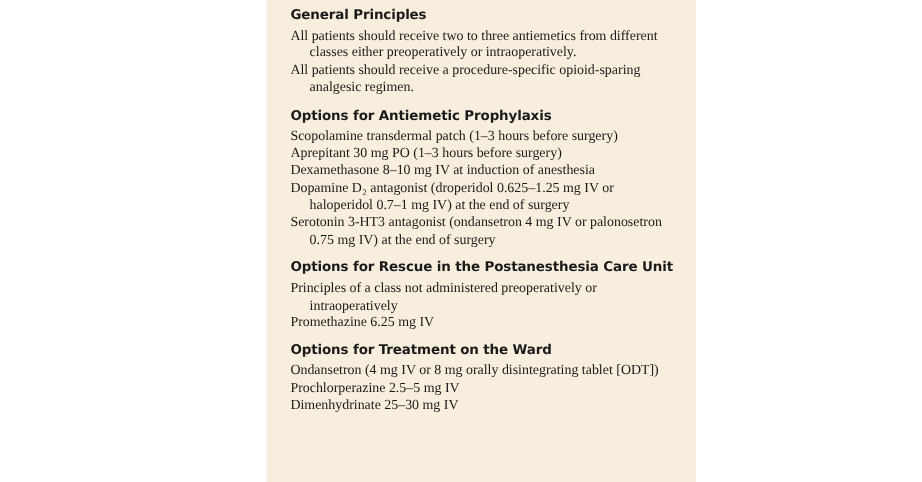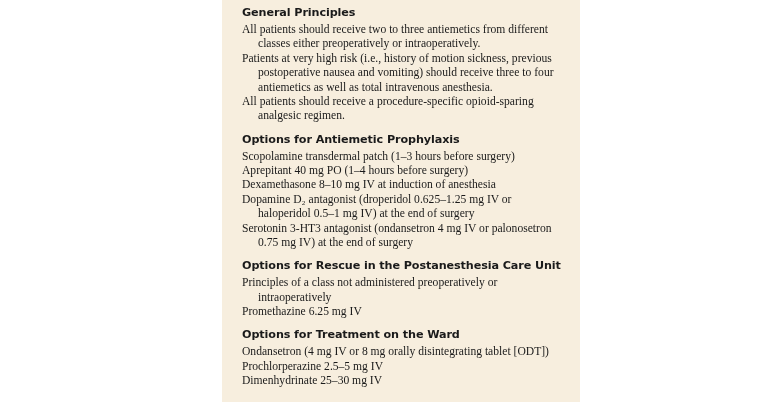--- a/index.html
+++ b/index.html
@@ -56,30 +56,29 @@
 </style>
 </head>
 <body>
 
 <div id="page">
   <div id="panel">
 
     <div class="section">
       <div class="heading">General Principles</div>
       <div class="item">All patients should receive two to three antiemetics from different classes either preoperatively or intraoperatively.</div>
-      <div class="item">Patients at very high risk (i.e., history of motion sickness, previous postoperative nausea and vomiting) should receive three to four antiemetics as well as total intravenous anesthesia.</div>
       <div class="item">All patients should receive a procedure-specific opioid-sparing analgesic regimen.</div>
     </div>
 
     <div class="section">
       <div class="heading">Options for Antiemetic Prophylaxis</div>
       <div class="item">Scopolamine transdermal patch (1–3 hours before surgery)</div>
-      <div class="item">Aprepitant 40 mg PO (1–4 hours before surgery)</div>
+      <div class="item">Aprepitant 30 mg PO (1–3 hours before surgery)</div>
       <div class="item">Dexamethasone 8–10 mg IV at induction of anesthesia</div>
-      <div class="item">Dopamine D₂ antagonist (droperidol 0.625–1.25 mg IV or haloperidol 0.5–1 mg IV) at the end of surgery</div>
+      <div class="item">Dopamine D₂ antagonist (droperidol 0.625–1.25 mg IV or haloperidol 0.7–1 mg IV) at the end of surgery</div>
       <div class="item">Serotonin 3-HT3 antagonist (ondansetron 4 mg IV or palonosetron 0.75 mg IV) at the end of surgery</div>
     </div>
 
     <div class="section">
       <div class="heading">Options for Rescue in the Postanesthesia Care Unit</div>
       <div class="item">Principles of a class not administered preoperatively or intraoperatively</div>
       <div class="item">Promethazine 6.25 mg IV</div>
     </div>
 
     <div class="section">

